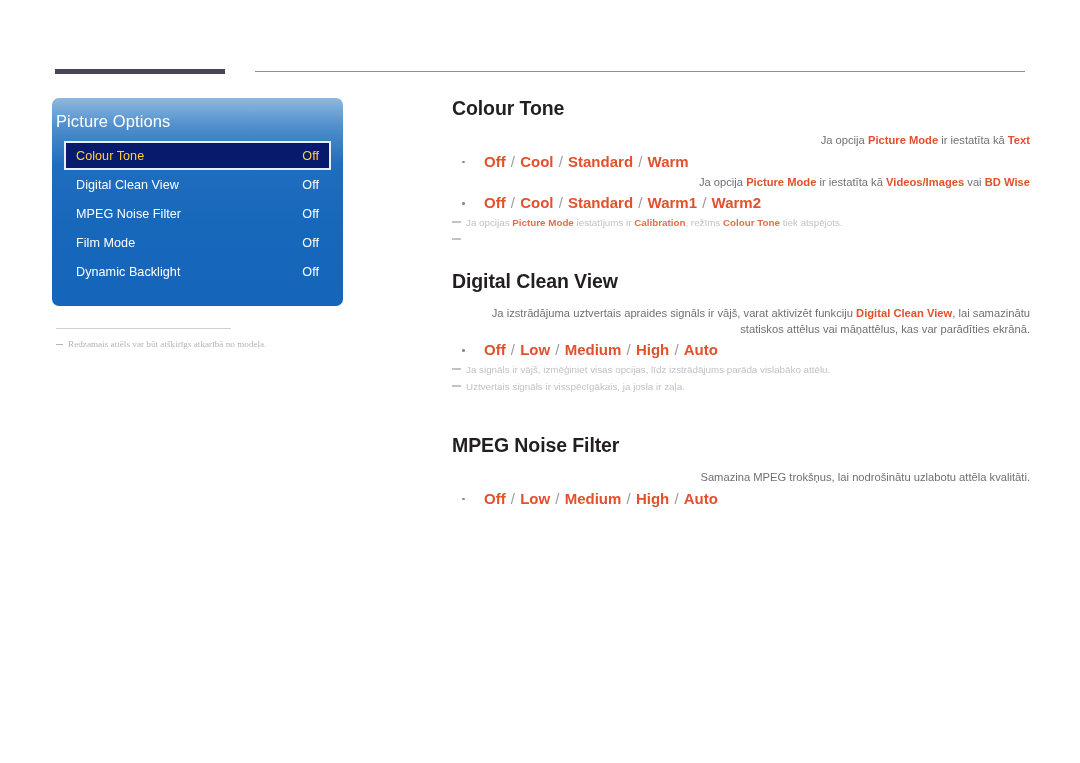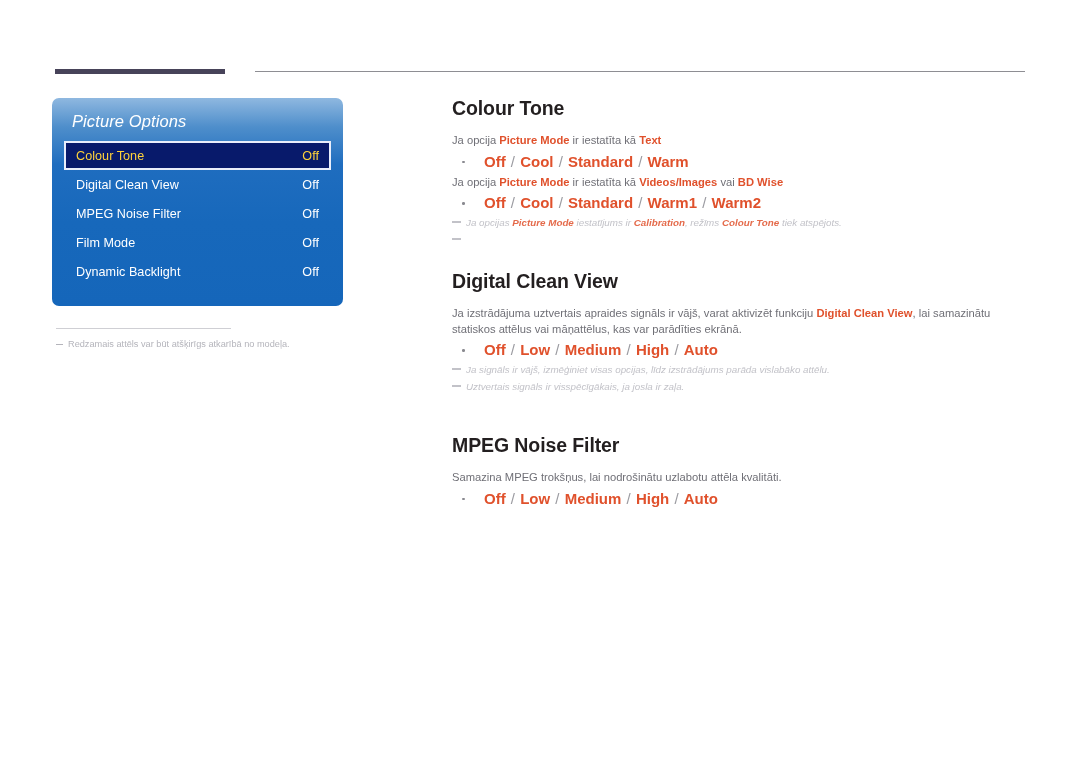--- a/index.html
+++ b/index.html
@@ -54,23 +54,22 @@
     padding: 0 0 20px 0;
     box-sizing: border-box;
     overflow: hidden;
     box-shadow: 0 0 0 1px rgba(255,255,255,0.0);
   }
 
   #osd-title {
     color: #ffffff;
     font-size: 16.5px;
     font-weight: 400;
-    padding: 14px 0 10px 20px;
+    padding: 14px 0 10px 4px;
     letter-spacing: 0.1px;
-    font-style: italic;
   }
 
   .osd-rows {
     padding: 0 12px;
   }
 
   .osd-row {
     height: 29px;
     display: flex;
     align-items: center;
@@ -95,20 +94,21 @@
     color: #ffd23a;
   }
 
   .osd-label { white-space: nowrap; }
   .osd-value { white-space: nowrap; }
 
   
   #left-note-wrap {
     margin-top: 22px;
     padding-left: 4px;
+    font-family: Liberation Serif, serif;
   }
   #left-note-rule {
     width: 175px;
     height: 1px;
     background: #cfcfd4;
     margin-bottom: 9px;
   }
   #left-note {
     color: #b4b4bb;
     font-size: 9.2px;
@@ -142,21 +142,22 @@
     margin: 0 0 13px 0;
     letter-spacing: -0.1px;
   }
   .sec-2 h2.sec-title { margin-top: 40px; }
   .sec-3 h2.sec-title { margin-top: 40px; }
 
   p.body {
     font-size: 11.2px;
     line-height: 15.5px;
     color: #6f6f76;
-    margin: 0 0 5px 0;
+    margin: 0 0 5px 8px;
+    text-align: right;
   }
 
   b.accent {
     color: #e0512c;
     font-weight: 700;
   }
 
   ul.opts {
     list-style: none;
     margin: 0 0 5px 0;
@@ -181,21 +182,20 @@
   ul.opts li .opt { font-weight: 700; color: #e0512c; }
   ul.opts li .sep { font-weight: 400; color: #9b9ba1; padding: 0 1px; }
 
   .note {
     font-size: 9.8px;
     line-height: 14px;
     color: #c2c2c8;
     position: relative;
     padding-left: 14px;
     margin: 3px 0;
-    font-style: italic;
   }
   .note .dash {
     position: absolute;
     left: 0;
     top: 5px;
     width: 9px;
     height: 1.5px;
     background: #c2c2c8;
   }
   .note b.accent-dim {

